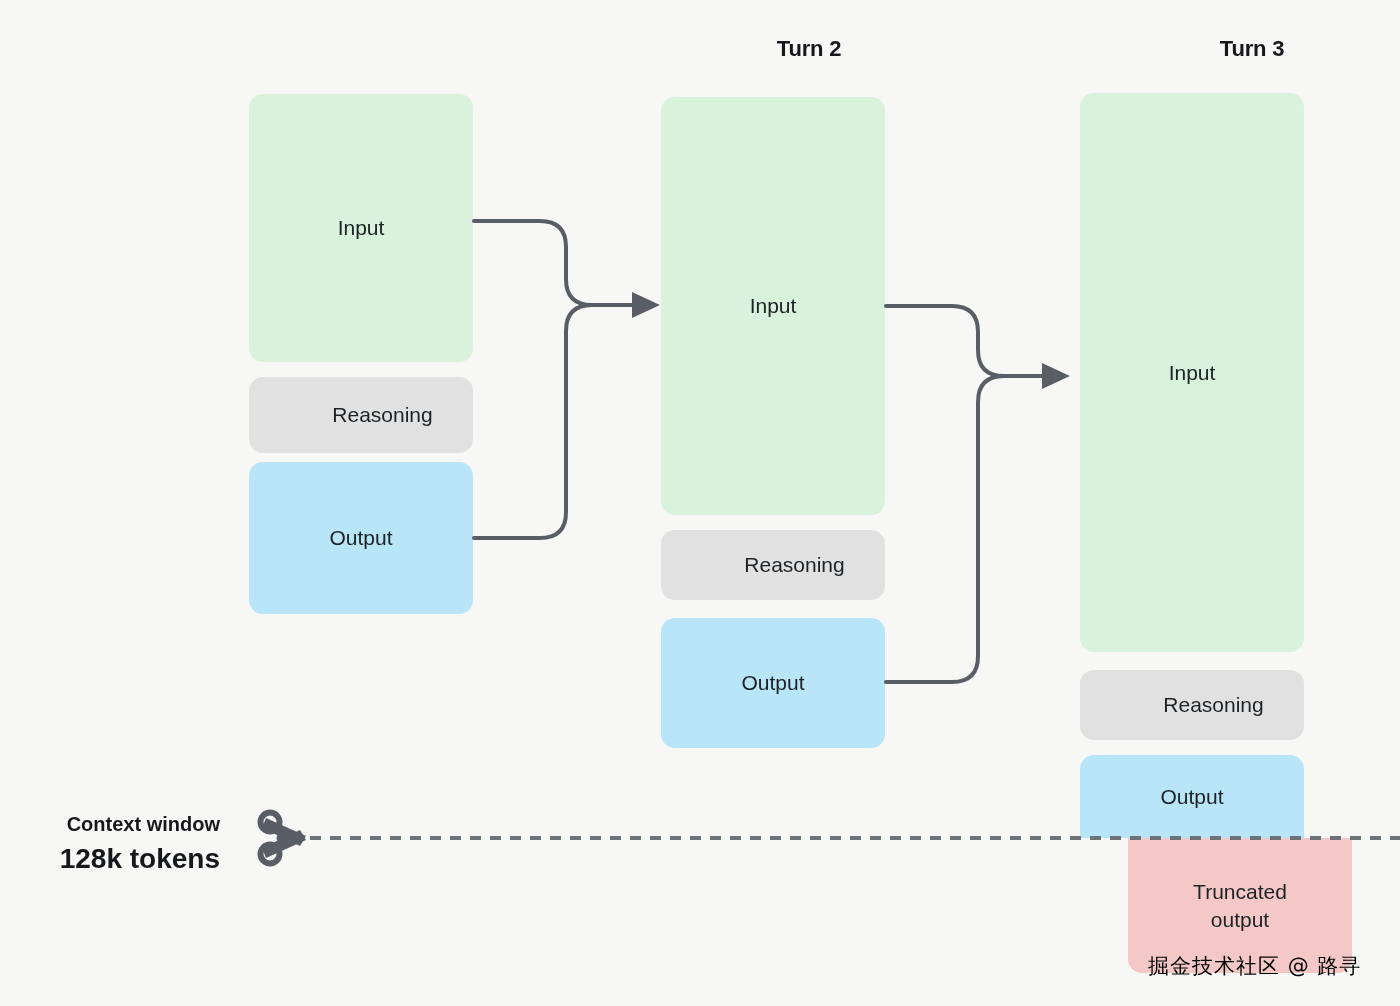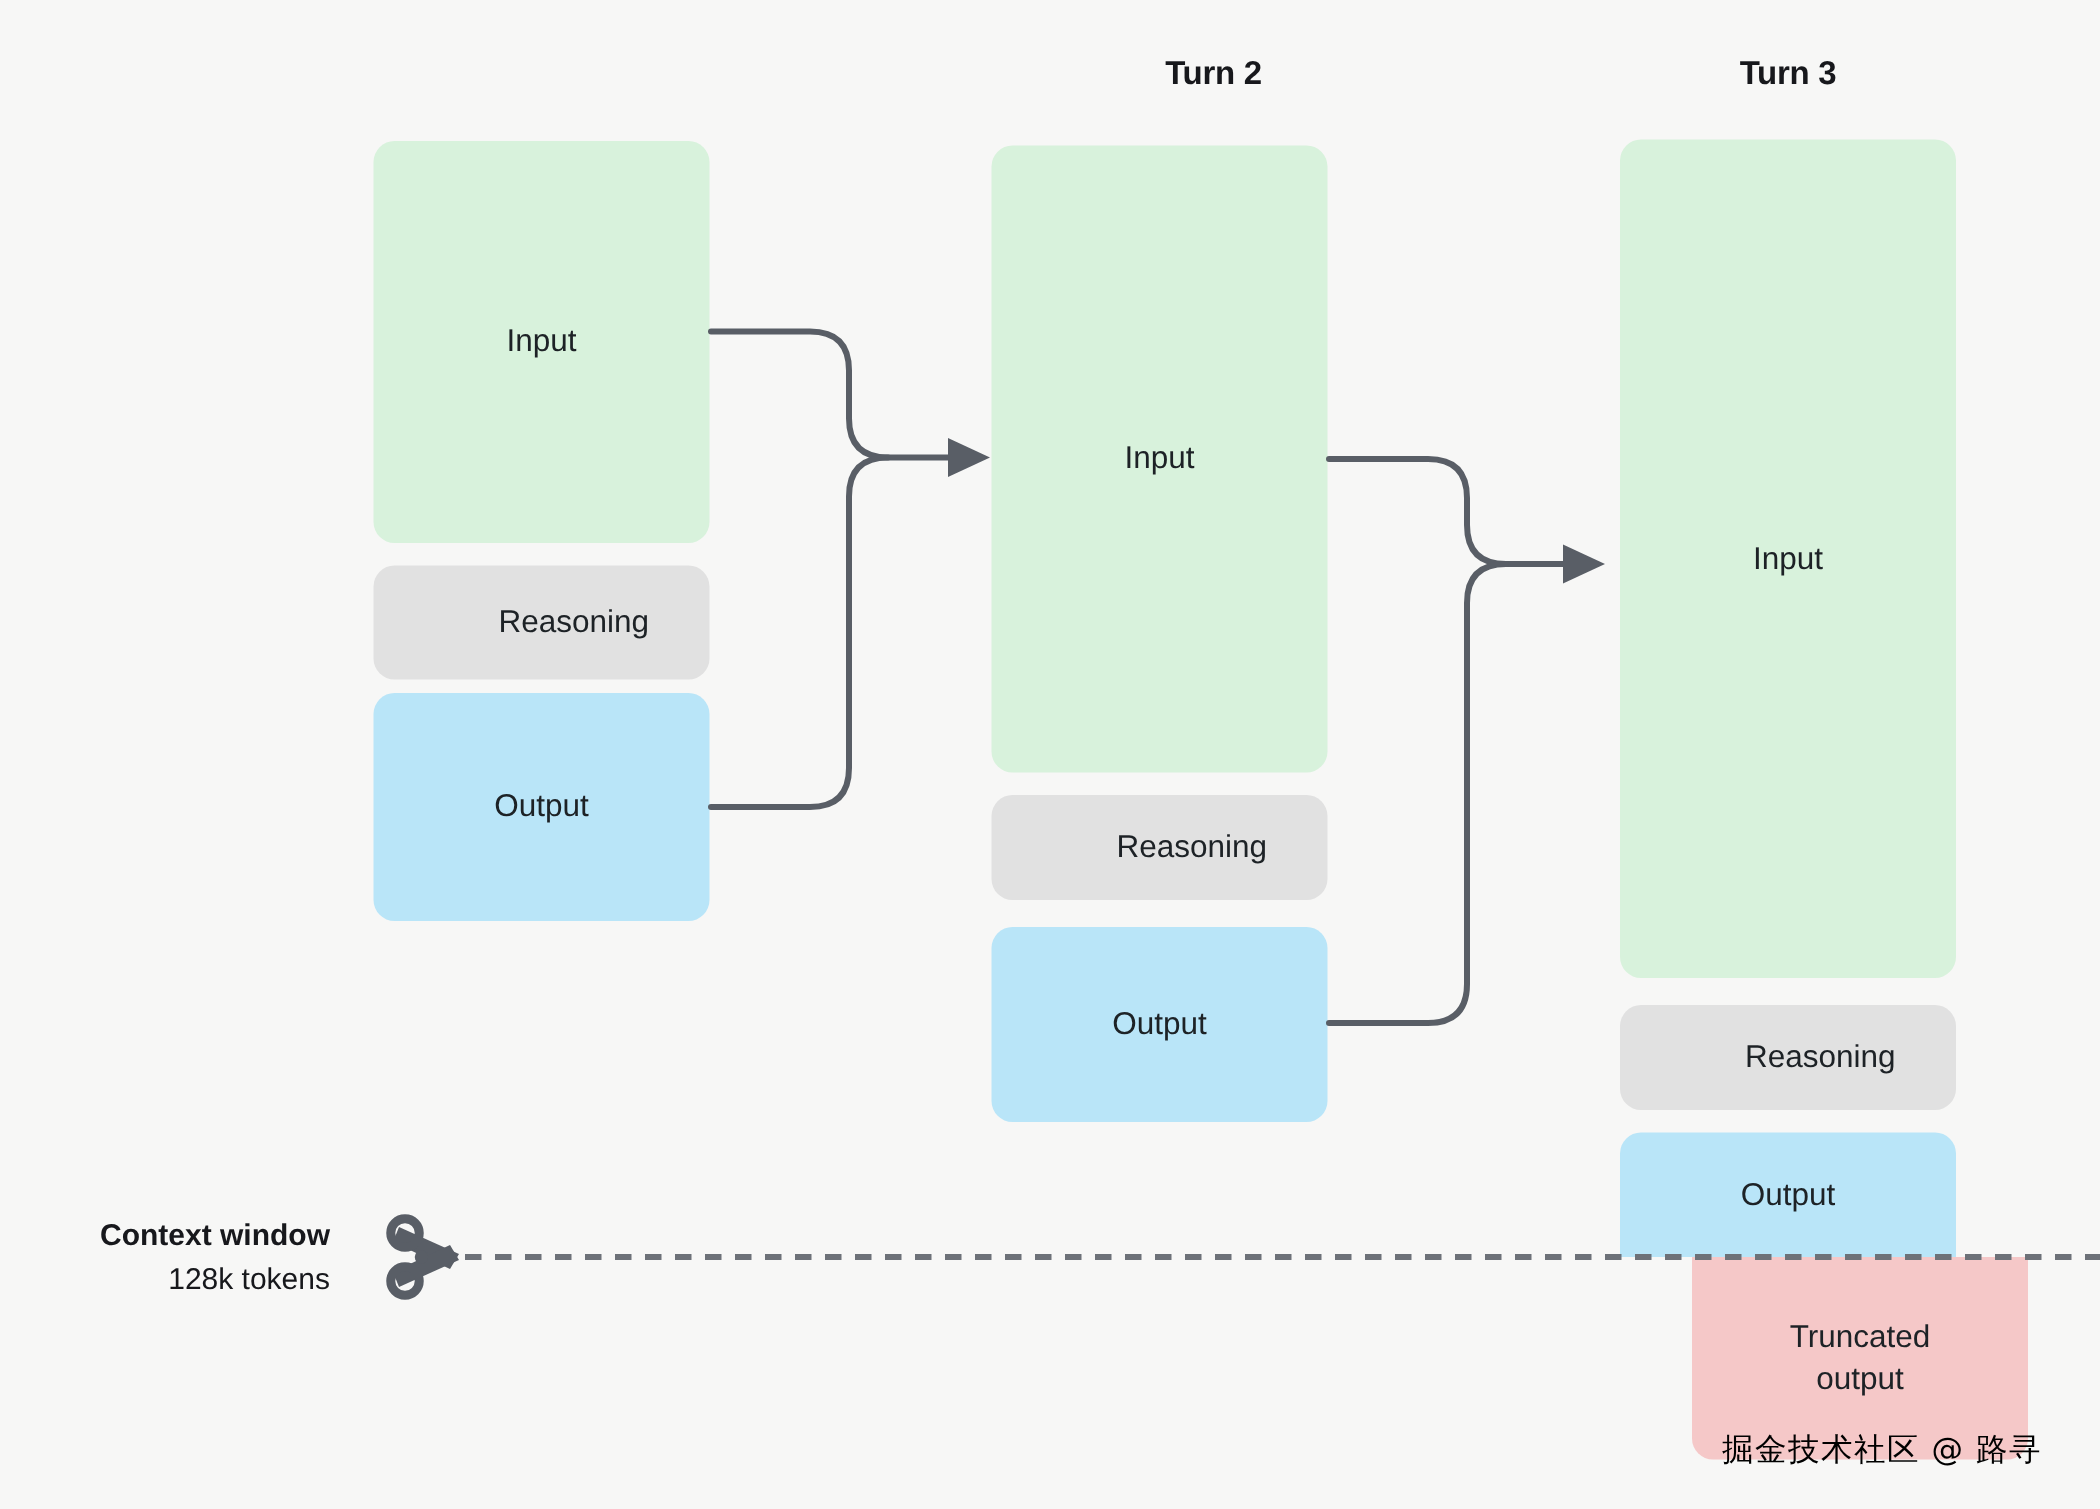--- a/index.html
+++ b/index.html
@@ -56,22 +56,22 @@
   }
   .ctx-label .ctx-main {
     display: block;
     font-size: 20px;
     font-weight: bold;
     line-height: 1.45;
     text-align: right;
   }
   .ctx-label .ctx-sub {
     display: block;
-    font-size: 20px;
-    font-weight: normal;
+    font-size: 28px;
+    font-weight: bold;
     line-height: 1.45;
   }
 
   svg.overlay {
     position: absolute;
     left: 0;
     top: 0;
     width: 1400px;
     height: 1006px;
     pointer-events: none;
@@ -85,21 +85,21 @@
     letter-spacing: 1px;
     white-space: nowrap;
   }
 </style>
 </head>
 <body>
 
 <div id="canvas">
 
   <div class="turn-title" style="left:697px; top:36px; width:224px;">Turn 2</div>
-  <div class="turn-title" style="left:1080px; top:36px; width:224px;">Turn 3</div>
+  <div class="turn-title" style="left:1140px; top:36px; width:224px;">Turn 3</div>
 
   <div class="block green" style="left:249px; top:94px; width:224px; height:268px;">Input</div>
   <div class="block gray" style="left:249px; top:377px; width:224px; height:76px;">Reasoning</div>
   <div class="block blue" style="left:249px; top:462px; width:224px; height:152px;">Output</div>
 
   <div class="block green" style="left:661px; top:97px; width:224px; height:418px;">Input</div>
   <div class="block gray" style="left:661px; top:530px; width:224px; height:70px;">Reasoning</div>
   <div class="block blue" style="left:661px; top:618px; width:224px; height:130px;">Output</div>
 
   <div class="block green" style="left:1080px; top:93px; width:224px; height:559px;">Input</div>

